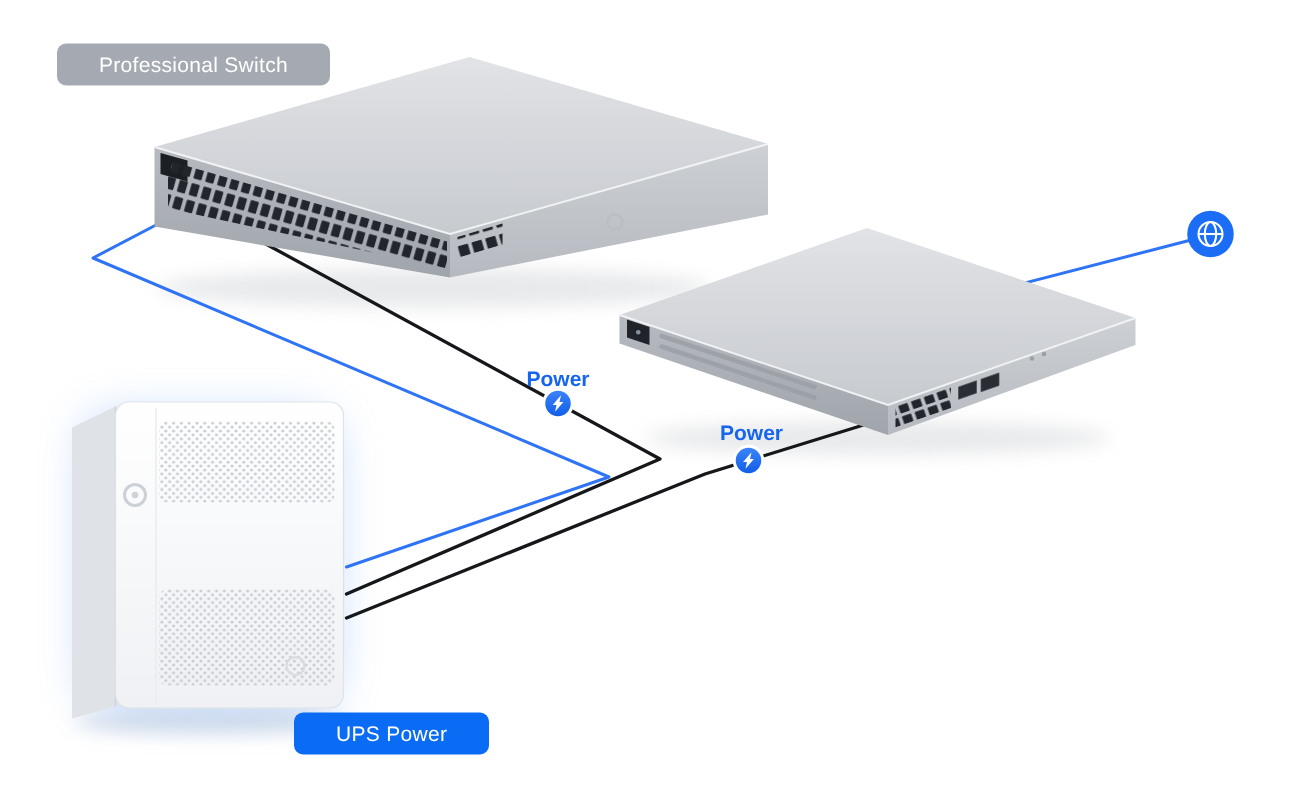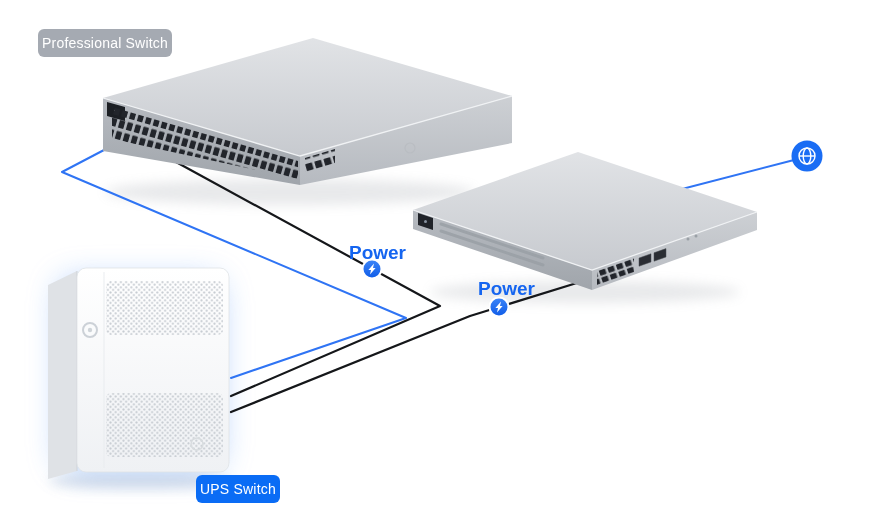--- a/index.html
+++ b/index.html
@@ -3,29 +3,29 @@
 <meta charset="utf-8">
 <style>
   html,body{margin:0;padding:0;background:#fff;}
   #stage{
     position:relative;width:874px;height:531px;overflow:hidden;background:#ffffff;
     font-family:"Liberation Sans",sans-serif;
   }
   #scene{position:absolute;left:0;top:0;}
   .badge{
     position:absolute;font-size:14px;line-height:16px;color:#ffffff;
-    padding:6px 4px;border-radius:6px;white-space:nowrap;letter-spacing:.2px;
+    padding:6px 28px;border-radius:6px;white-space:nowrap;letter-spacing:.2px;
   }
   .badge.gray{background:rgba(155,161,170,0.9);}
   .badge.blue{background:#0a6cf5;}
   #badge-switch{left:38px;top:29px;}
   #badge-gateway{left:716px;top:271px;}
   #badge-ups{left:196px;top:475px;}
   .power-label{
-    position:absolute;width:46px;text-align:center;font-size:19px;line-height:15px;
+    position:absolute;width:46px;text-align:center;font-size:14px;line-height:15px;
     color:#1565f0;font-weight:bold;
   }
   #power-label-1{left:349px;top:245px;}
   #power-label-2{left:478px;top:281px;}
 </style>
 </head>
 <body>
 
 <div id="stage">
 
@@ -141,18 +141,18 @@
     </g>
     <g transform="translate(499,307)">
       <circle r="9.5" fill="url(#gBolt)" stroke="#ffffff" stroke-width="2"></circle>
       <path d="M2,-5.5 L-3.6,1 L-1,1 L-2,5.5 L3.6,-1 L1,-1 Z" fill="#ffffff"></path>
     </g>
   </svg>
 
   <div id="badge-switch" class="badge gray">Professional Switch</div>
 
 
-  <div id="badge-ups" class="badge blue">UPS Switch</div>
+  <div id="badge-ups" class="badge blue">UPS Power</div>
 
   <div id="power-label-1" class="power-label">Power</div>
 
   <div id="power-label-2" class="power-label">Power</div>
 </div>
 
 </body></html>

